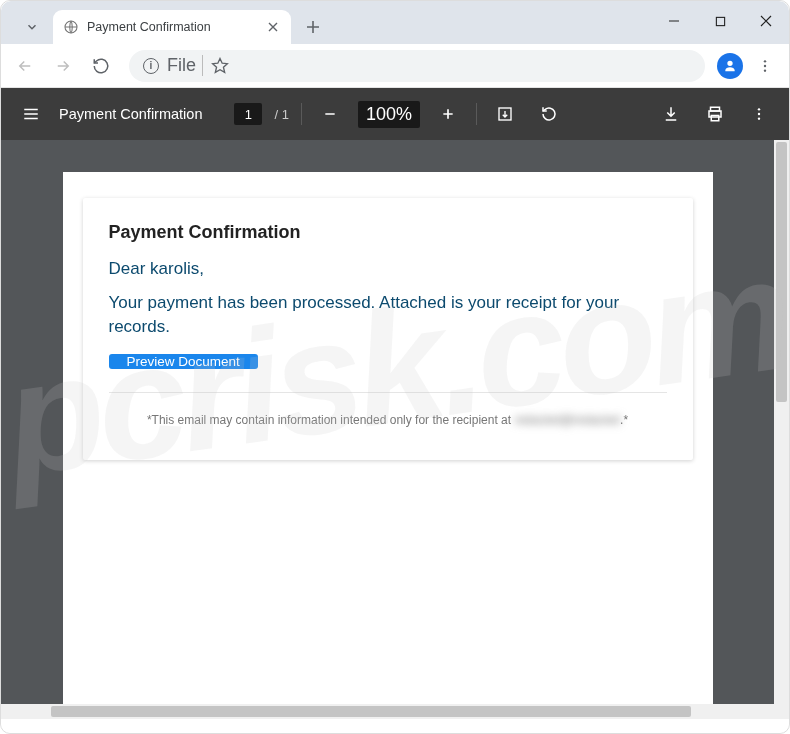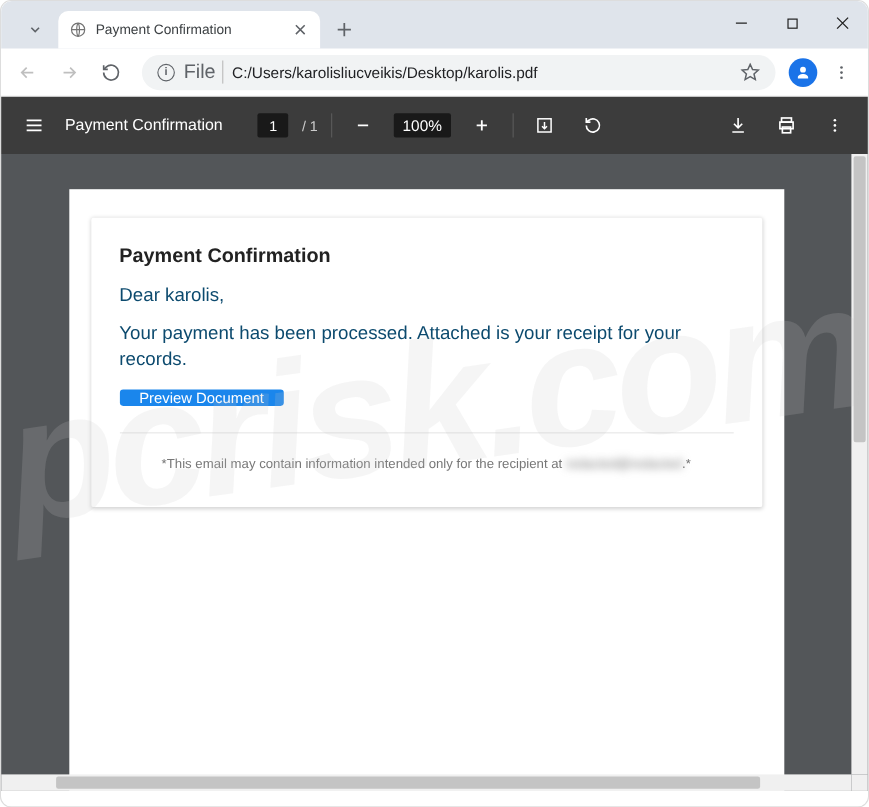--- a/index.html
+++ b/index.html
@@ -32,21 +32,21 @@
 .avatar { width: 26px; height: 26px; border-radius: 50%; background: #1a73e8; display: flex; align-items: center; justify-content: center; }
 .avatar svg { fill: #fff; }
 
 
 .pdftoolbar { height: 52px; background: #3c3c3c; color: #fff; display: flex; align-items: center; padding: 0 14px; gap: 12px; }
 .pdftoolbar .hamburger, .pdftoolbar .iconbtn { width: 32px; height: 32px; display: flex; align-items: center; justify-content: center; color: #fff; border-radius: 50%; }
 .pdftoolbar .doctitle { font-size: 14.5px; font-weight: 500; }
 .pageinput { width: 28px; height: 22px; background: #191919; border: none; color: #fff; text-align: center; font-size: 13px; border-radius: 2px; }
 .pagecount { font-size: 13px; color: #ccc; }
 .tsep { width: 1px; height: 22px; background: #5a5a5a; }
-.zoombox { background: #191919; padding: 3px 8px; border-radius: 2px; font-size: 14px; }
+.zoombox { background: #191919; padding: 3px 8px; border-radius: 2px; font-size: 18px; }
 .pdftoolbar .spacer { flex: 1; }
 
 
 .viewport { position: absolute; top: 139px; left: 0; right: 0; bottom: 14px; background: #535659; overflow: hidden; }
 .page-area { position: absolute; top: 0; left: 0; right: 15px; bottom: 15px; display: flex; justify-content: center; padding-top: 32px; }
 .page { width: 650px; background: #fff; height: 560px; }
 .card { margin: 26px 20px 0 20px; background: #fff; box-shadow: 0 1px 4px rgba(0,0,0,0.18); border-radius: 2px; padding: 24px 26px 28px 26px; }
 .card h2 { font-size: 18px; color: #222; margin-bottom: 14px; font-weight: 700; }
 .card p { font-size: 17px; color: #0c4a6e; margin-bottom: 10px; line-height: 1.4; }
 .btn-preview { background: #1a86ec; color: #fff; border: none; padding: 0 18px; font-size: 13.5px; border-radius: 3px; margin-top: 6px; cursor: pointer; }
@@ -130,21 +130,20 @@
     </div>
   <div class="navbtn">
       <svg width="18" height="18" viewBox="0 0 24 24" fill="none" stroke="#5f6368" stroke-width="2">
         <path d="M3 12a9 9 0 1 0 3-6.7L3 8"></path>
         <path d="M3 3v5h5"></path>
       </svg>
     </div>
   <div class="omnibox">
     <span class="info">i</span>
     <span class="filelbl">File</span>
-    <span class="urltext">C:/Users/karolisliucveikis/Desktop/karolis.pdf</span>
     <span class="star">
         <svg width="18" height="18" viewBox="0 0 24 24" fill="none" stroke="#5f6368" stroke-width="1.8">
           <path d="M12 2l2.9 6.3 6.9.6-5.2 4.8 1.6 6.8L12 17l-6.2 3.5 1.6-6.8L2.2 8.9l6.9-.6z"></path>
         </svg>
       </span>
   </div>
   <div class="avatar">
       <svg width="16" height="16" viewBox="0 0 24 24">
         <path d="M12 12a4 4 0 1 0 0-8 4 4 0 0 0 0 8zm0 2c-3.5 0-7 1.8-7 4.5V20h14v-1.5c0-2.7-3.5-4.5-7-4.5z"></path>
       </svg>

